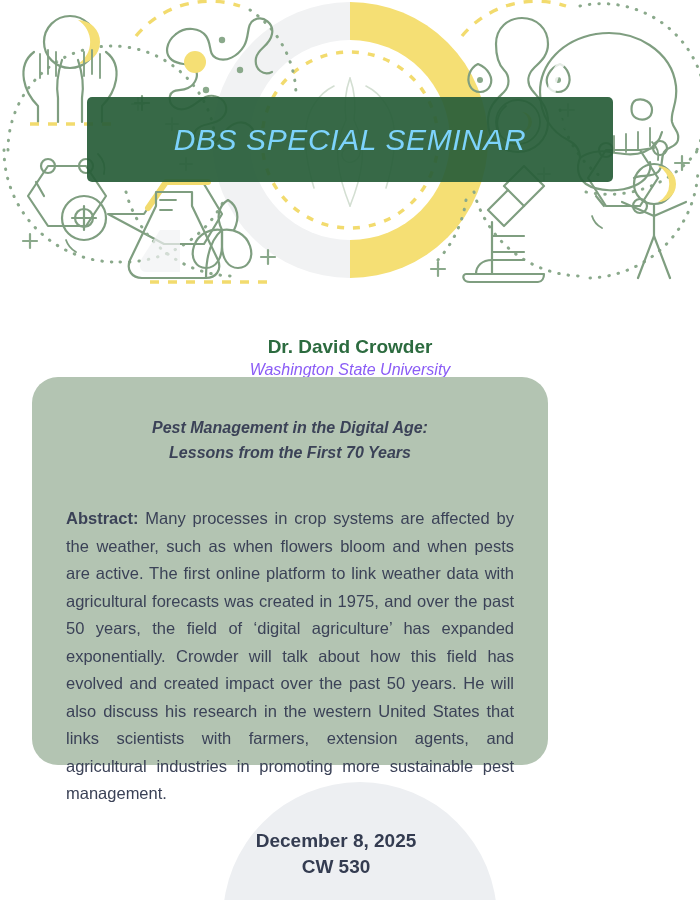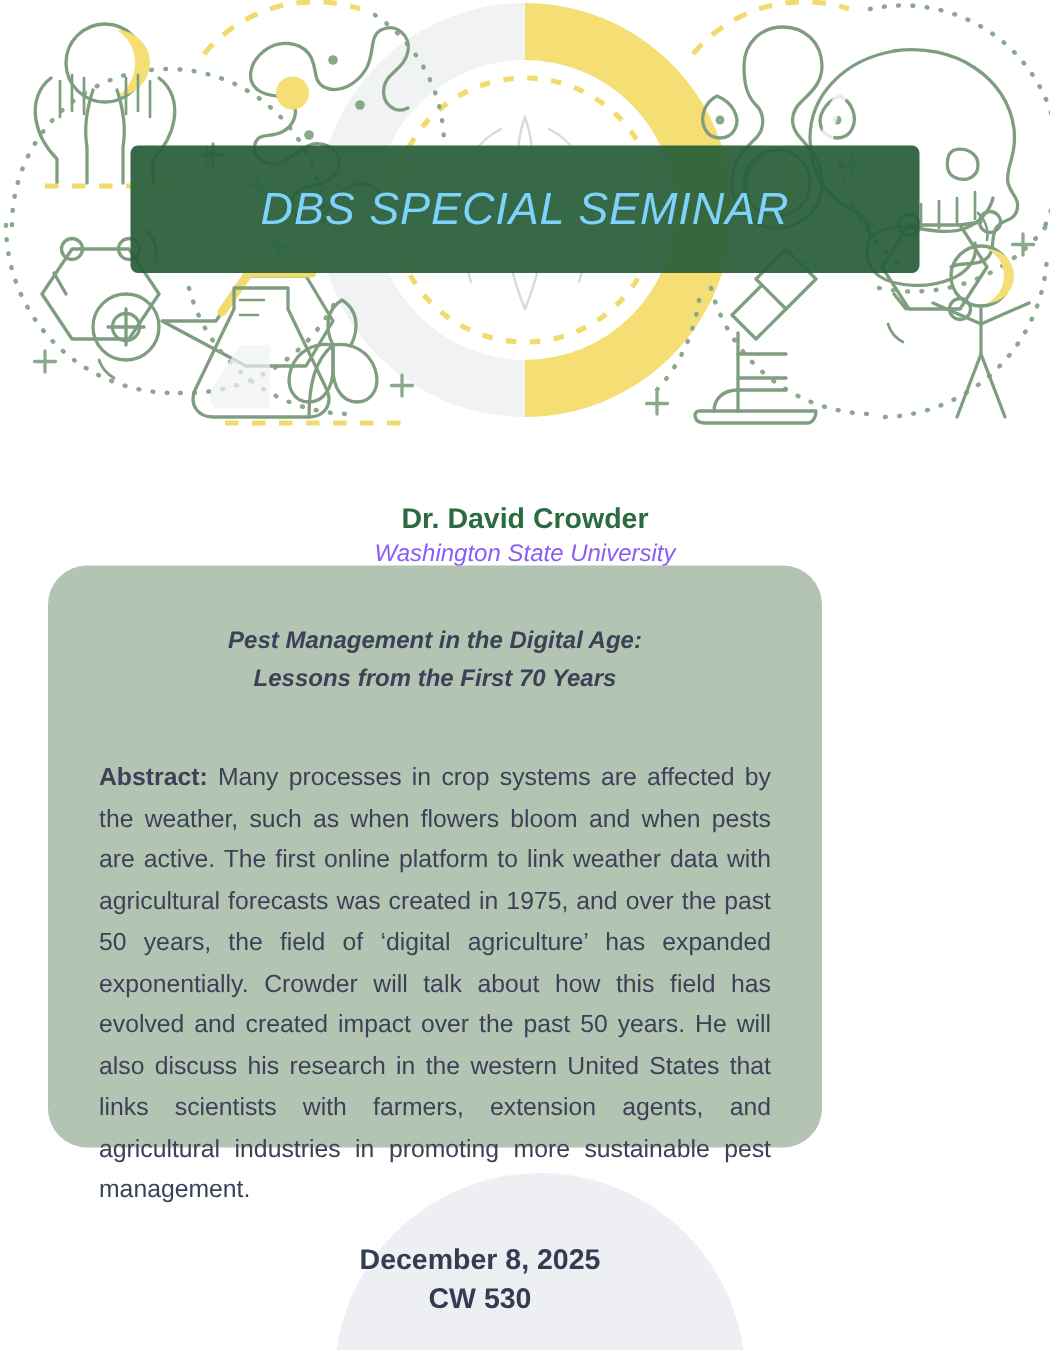--- a/index.html
+++ b/index.html
@@ -73,21 +73,21 @@
   .abstract-label { font-weight:bold; }
 
   
   .footer-circle {
     position:absolute; left:223px; top:782px;
     width:274px; height:274px;
     background:#edeff2; border-radius:50%;
     z-index:1;
   }
   .footer-text {
-    position:absolute; left:0; top:828px; width:640px;
+    position:absolute; left:16px; top:828px; width:640px;
     text-align:center; z-index:3;
   }
   .footer-date, .footer-room {
     color:#343c51; font-size:19px; font-weight:bold; line-height:26px;
   }
 </style>
 </head>
 <body>
 
 <div class="poster">

